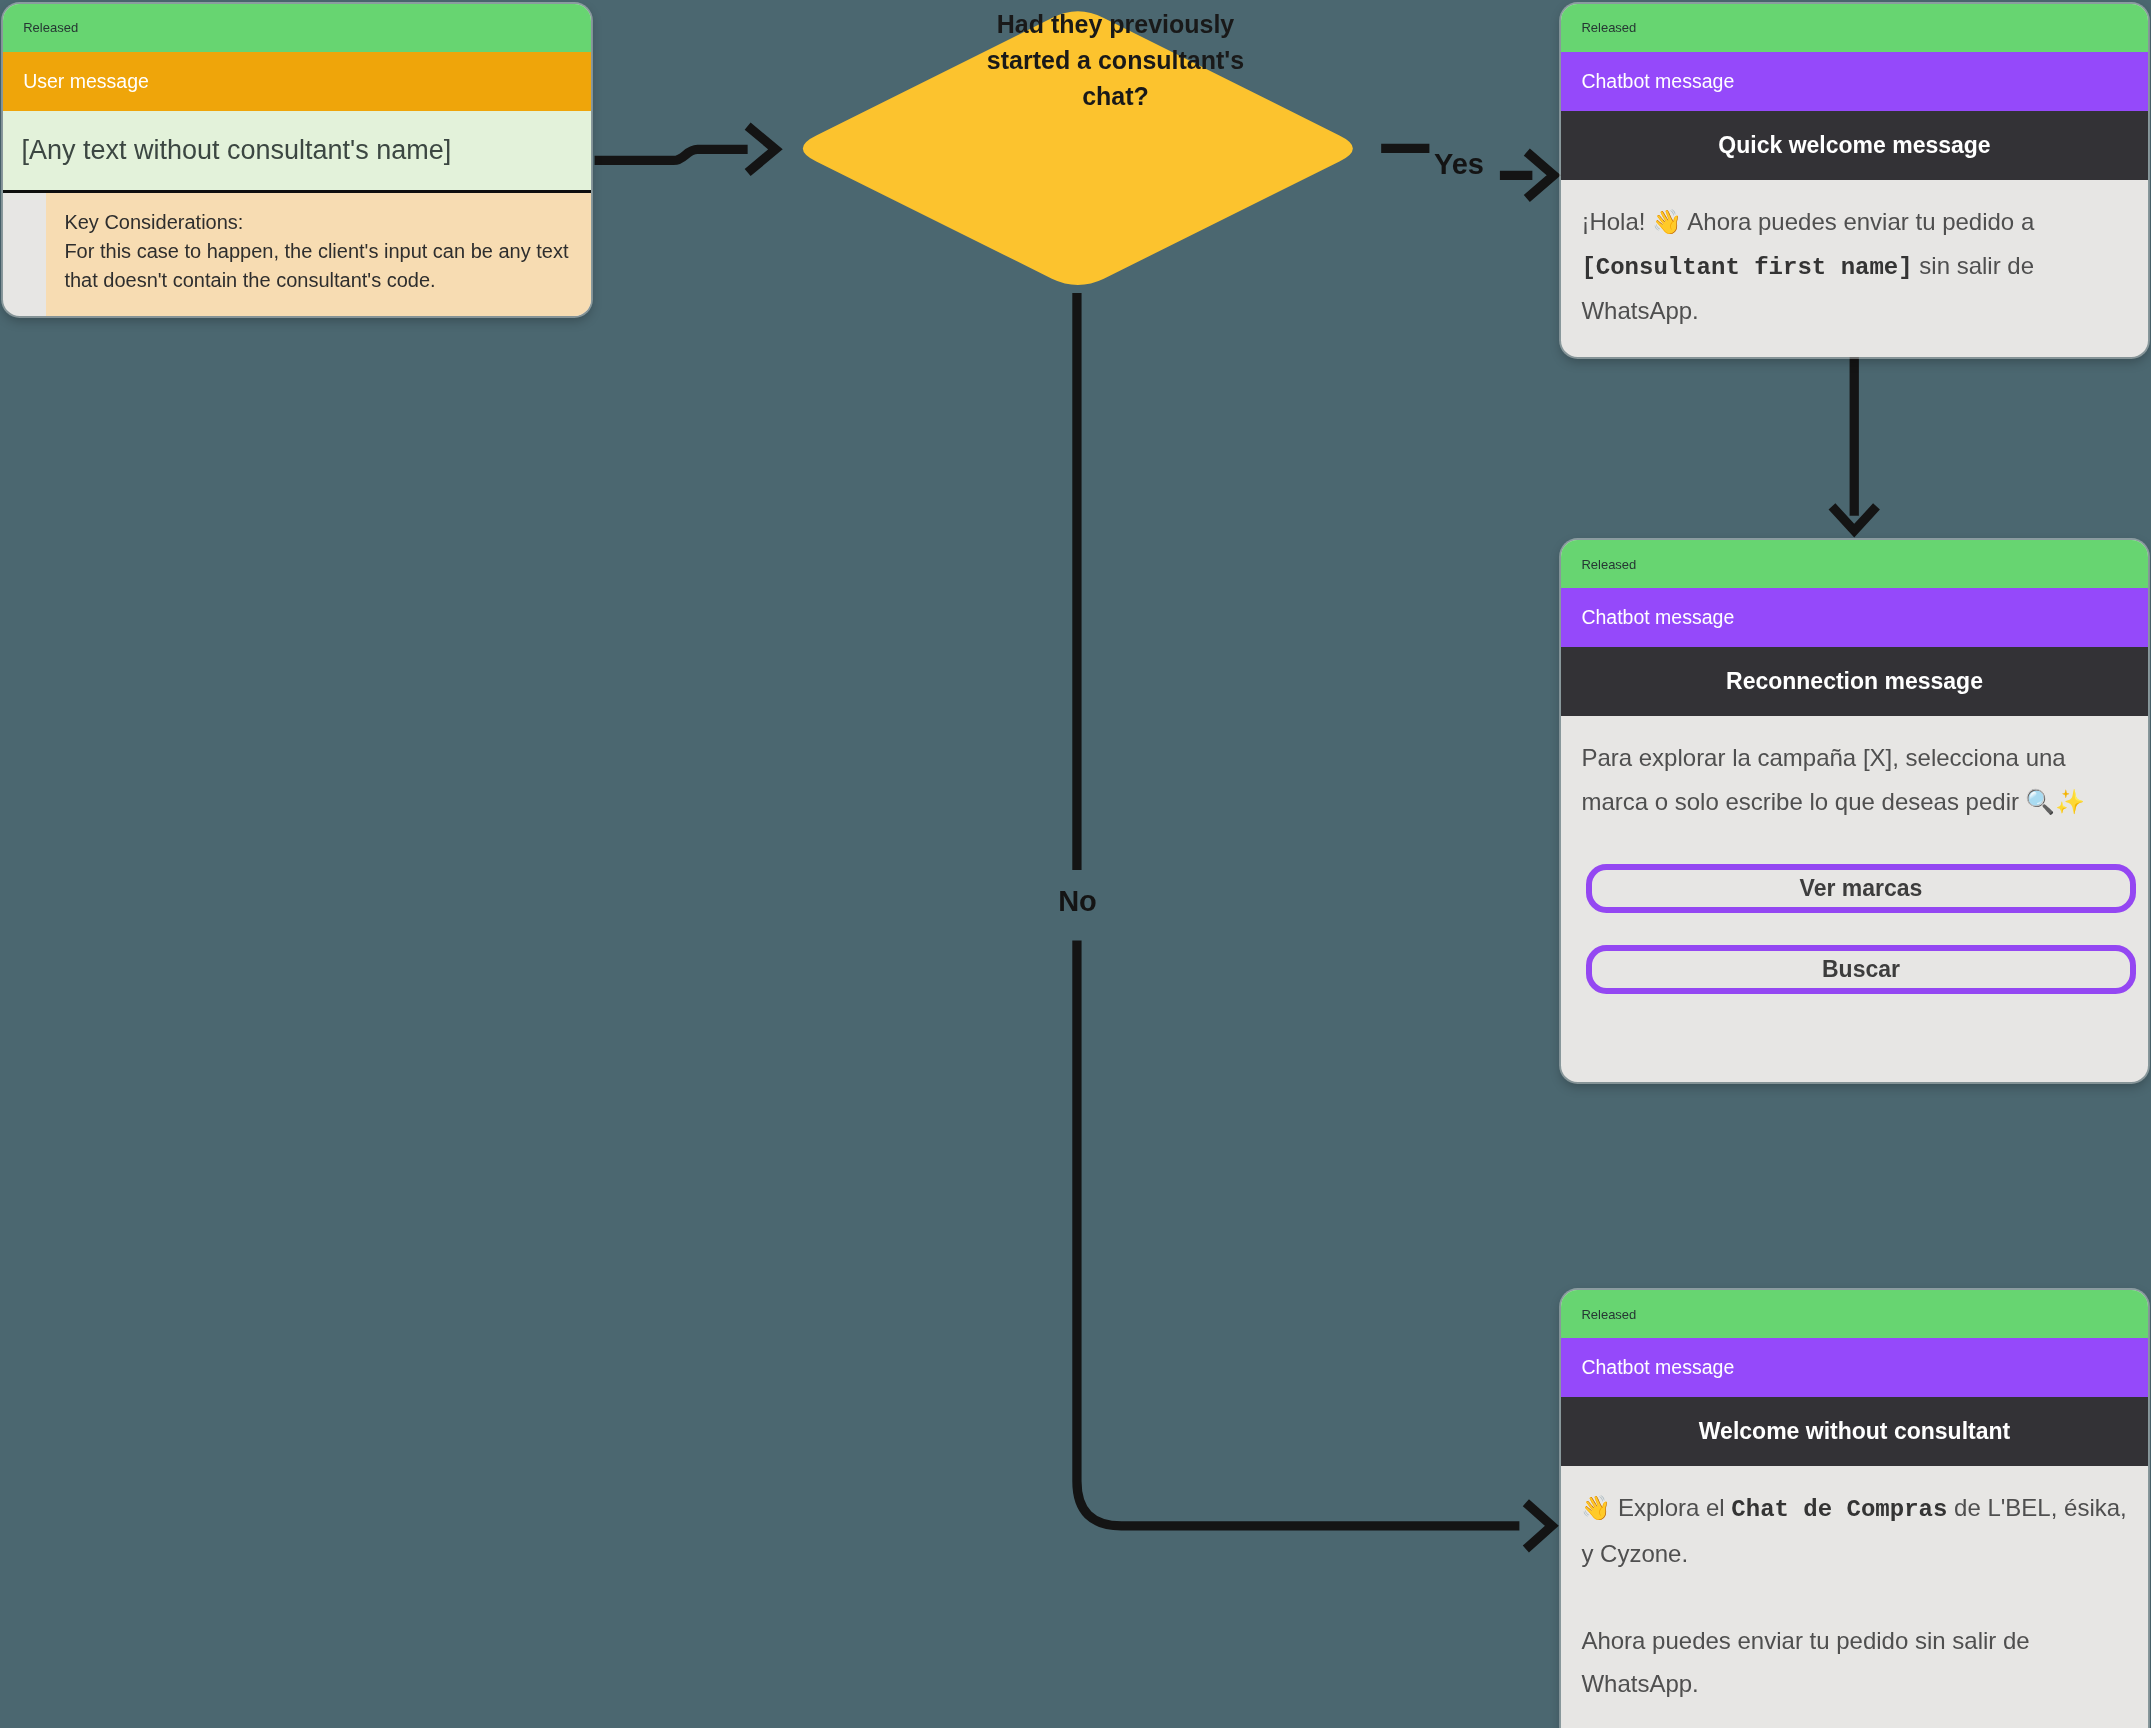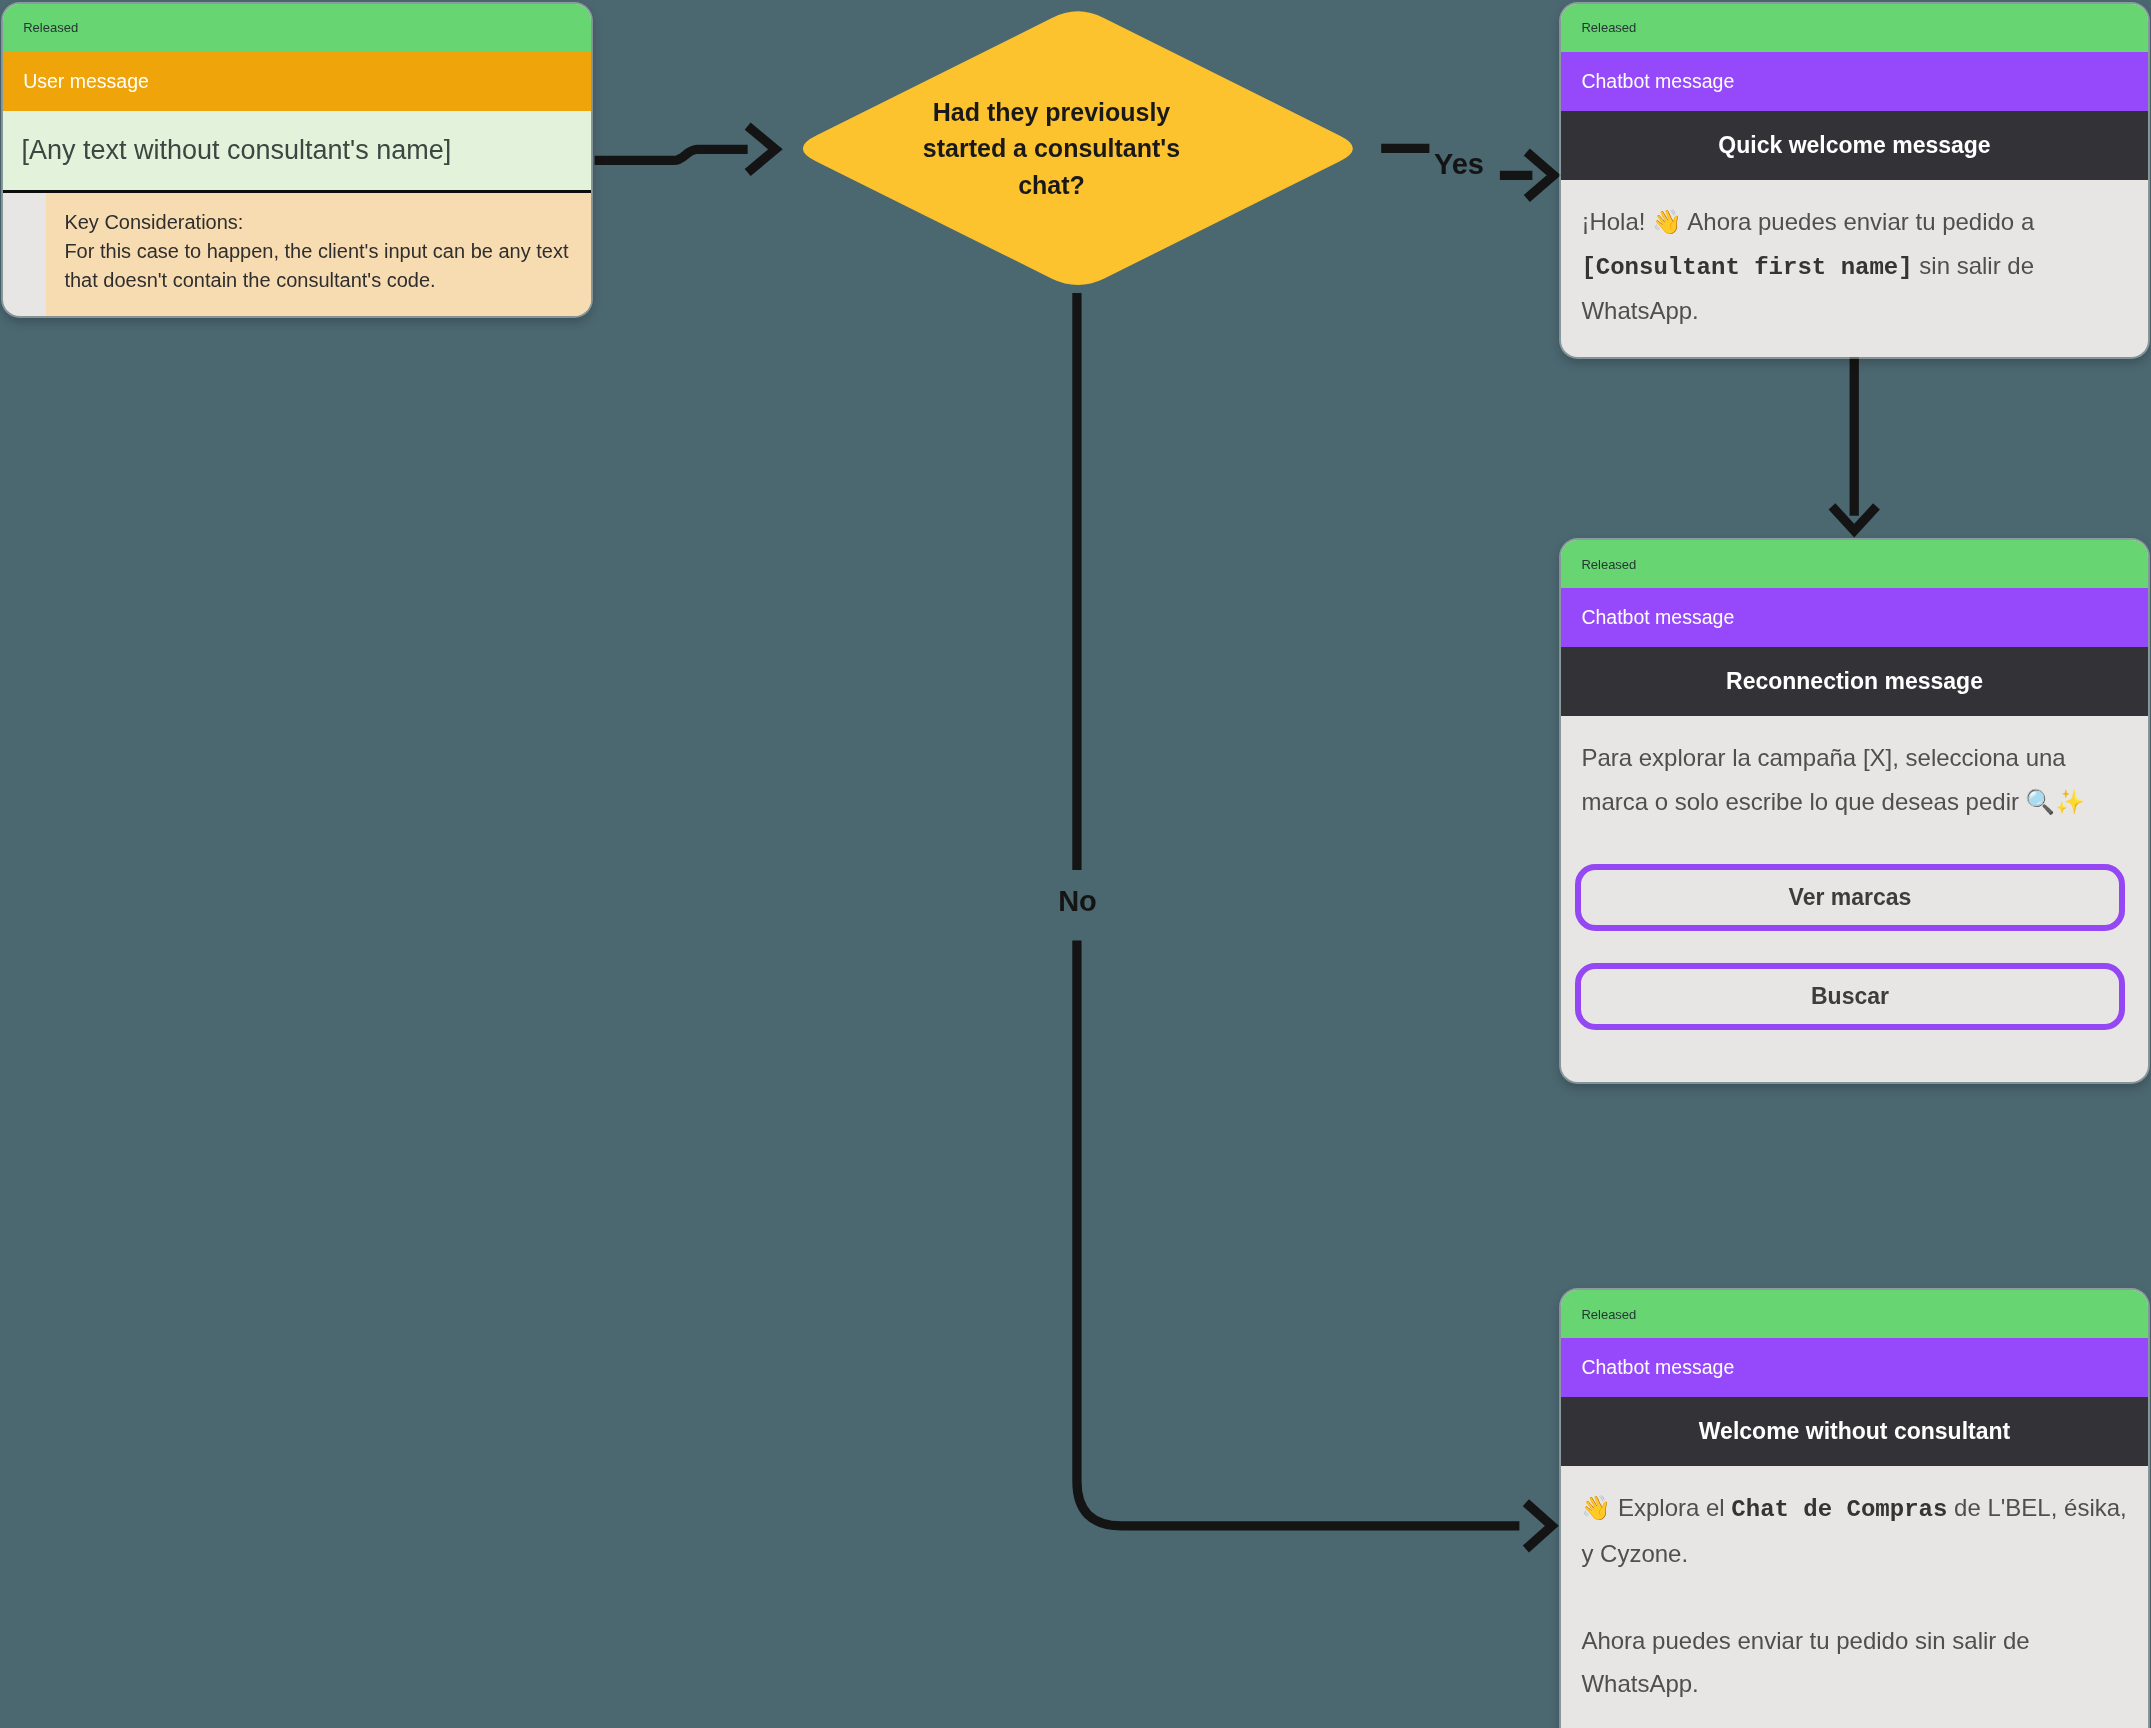--- a/index.html
+++ b/index.html
@@ -61,32 +61,32 @@
     padding:20.4px 20.4px 24px 20.4px;font-size:24px;line-height:1.82;color:#4F4F4F;
   }
   .bot-card .body b{color:#343434;font-family:Liberation Mono, monospace;}
   .bot-card .body p + p{margin-top:43px;}
   .card-quick{top:3.7px;min-height:334px;}
   .card-reconnection{top:540px;min-height:542px;}
   .card-welcome{top:1290px;height:464px;}
 
   .btn{
     display:flex;align-items:center;justify-content:center;
-    margin:0 14px;height:67px;border-radius:20.4px;
+    margin:0 25px;height:49px;border-radius:20.4px;
     border:6.5px solid var(--button-border-purple);
     background:transparent;width:calc(100% - 37px);
     font-family:inherit;font-size:23px;font-weight:600;color:#3D3D3D;cursor:pointer;
   }
   .btn + .btn{margin-top:32px;}
   .buttons{padding:16.7px 0 3.7px 0;}
 
   
   .diamond-label{
-    position:absolute;z-index:2;left:763px;top:5.6px;width:577px;height:286px;
-    display:flex;align-items:center;justify-content:center;text-align:center;
+    position:absolute;z-index:2;left:827px;top:5.6px;width:577px;height:286px;
+    display:flex;align-items:flex-start;justify-content:center;text-align:center;
   }
   .diamond-label p{
     max-width:323px;font-size:25px;font-weight:bold;line-height:1.45;color:#191919;
   }
 
   .edge-label{
     position:absolute;z-index:3;font-size:29px;font-weight:bold;color:#141414;
   }
   .edge-label.yes{left:1434px;top:148px;}
   .edge-label.no{left:1046px;top:885px;width:63px;text-align:center;}

